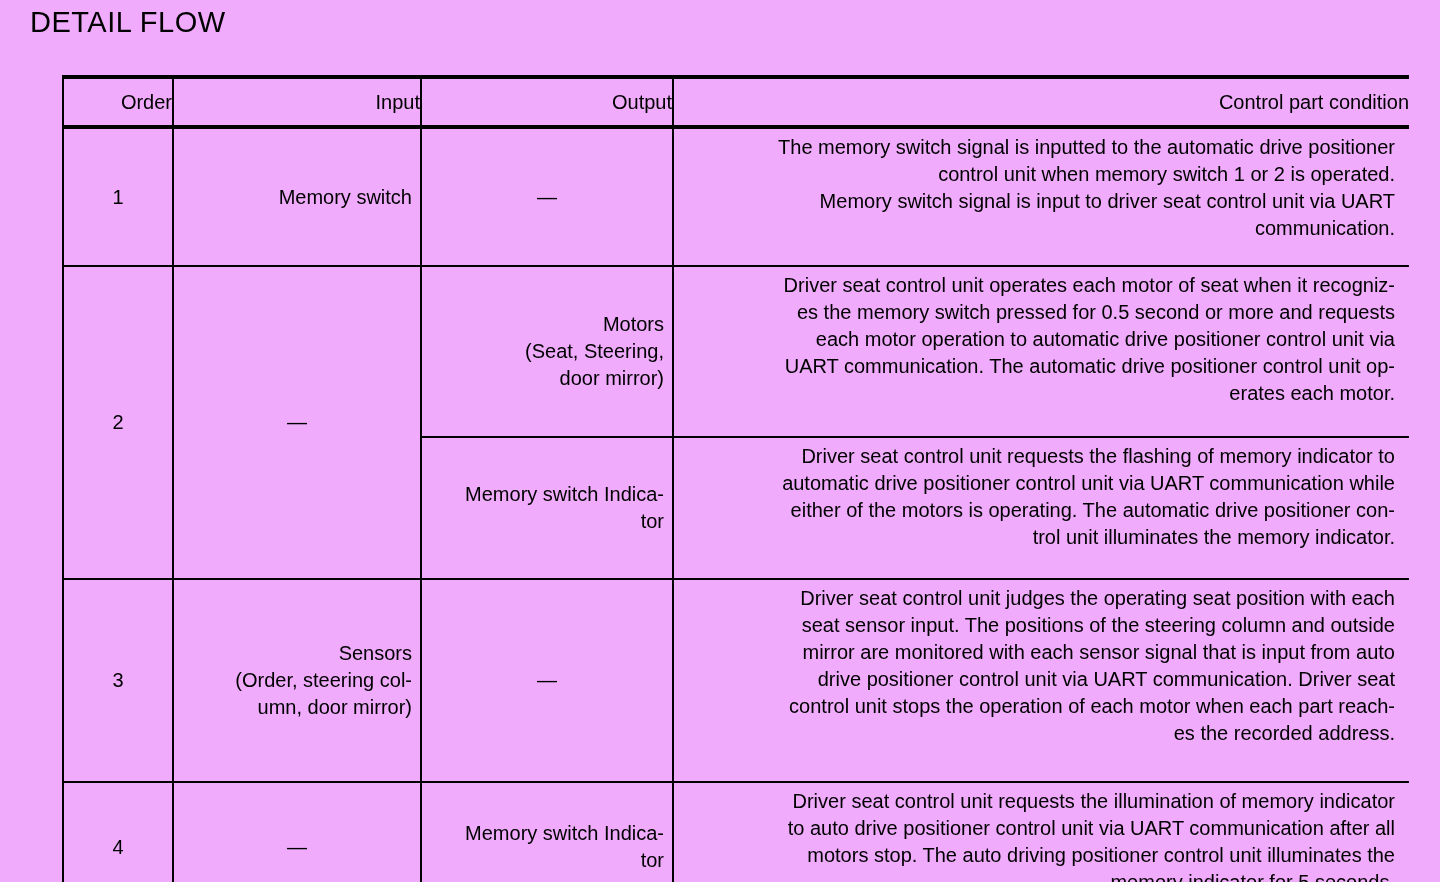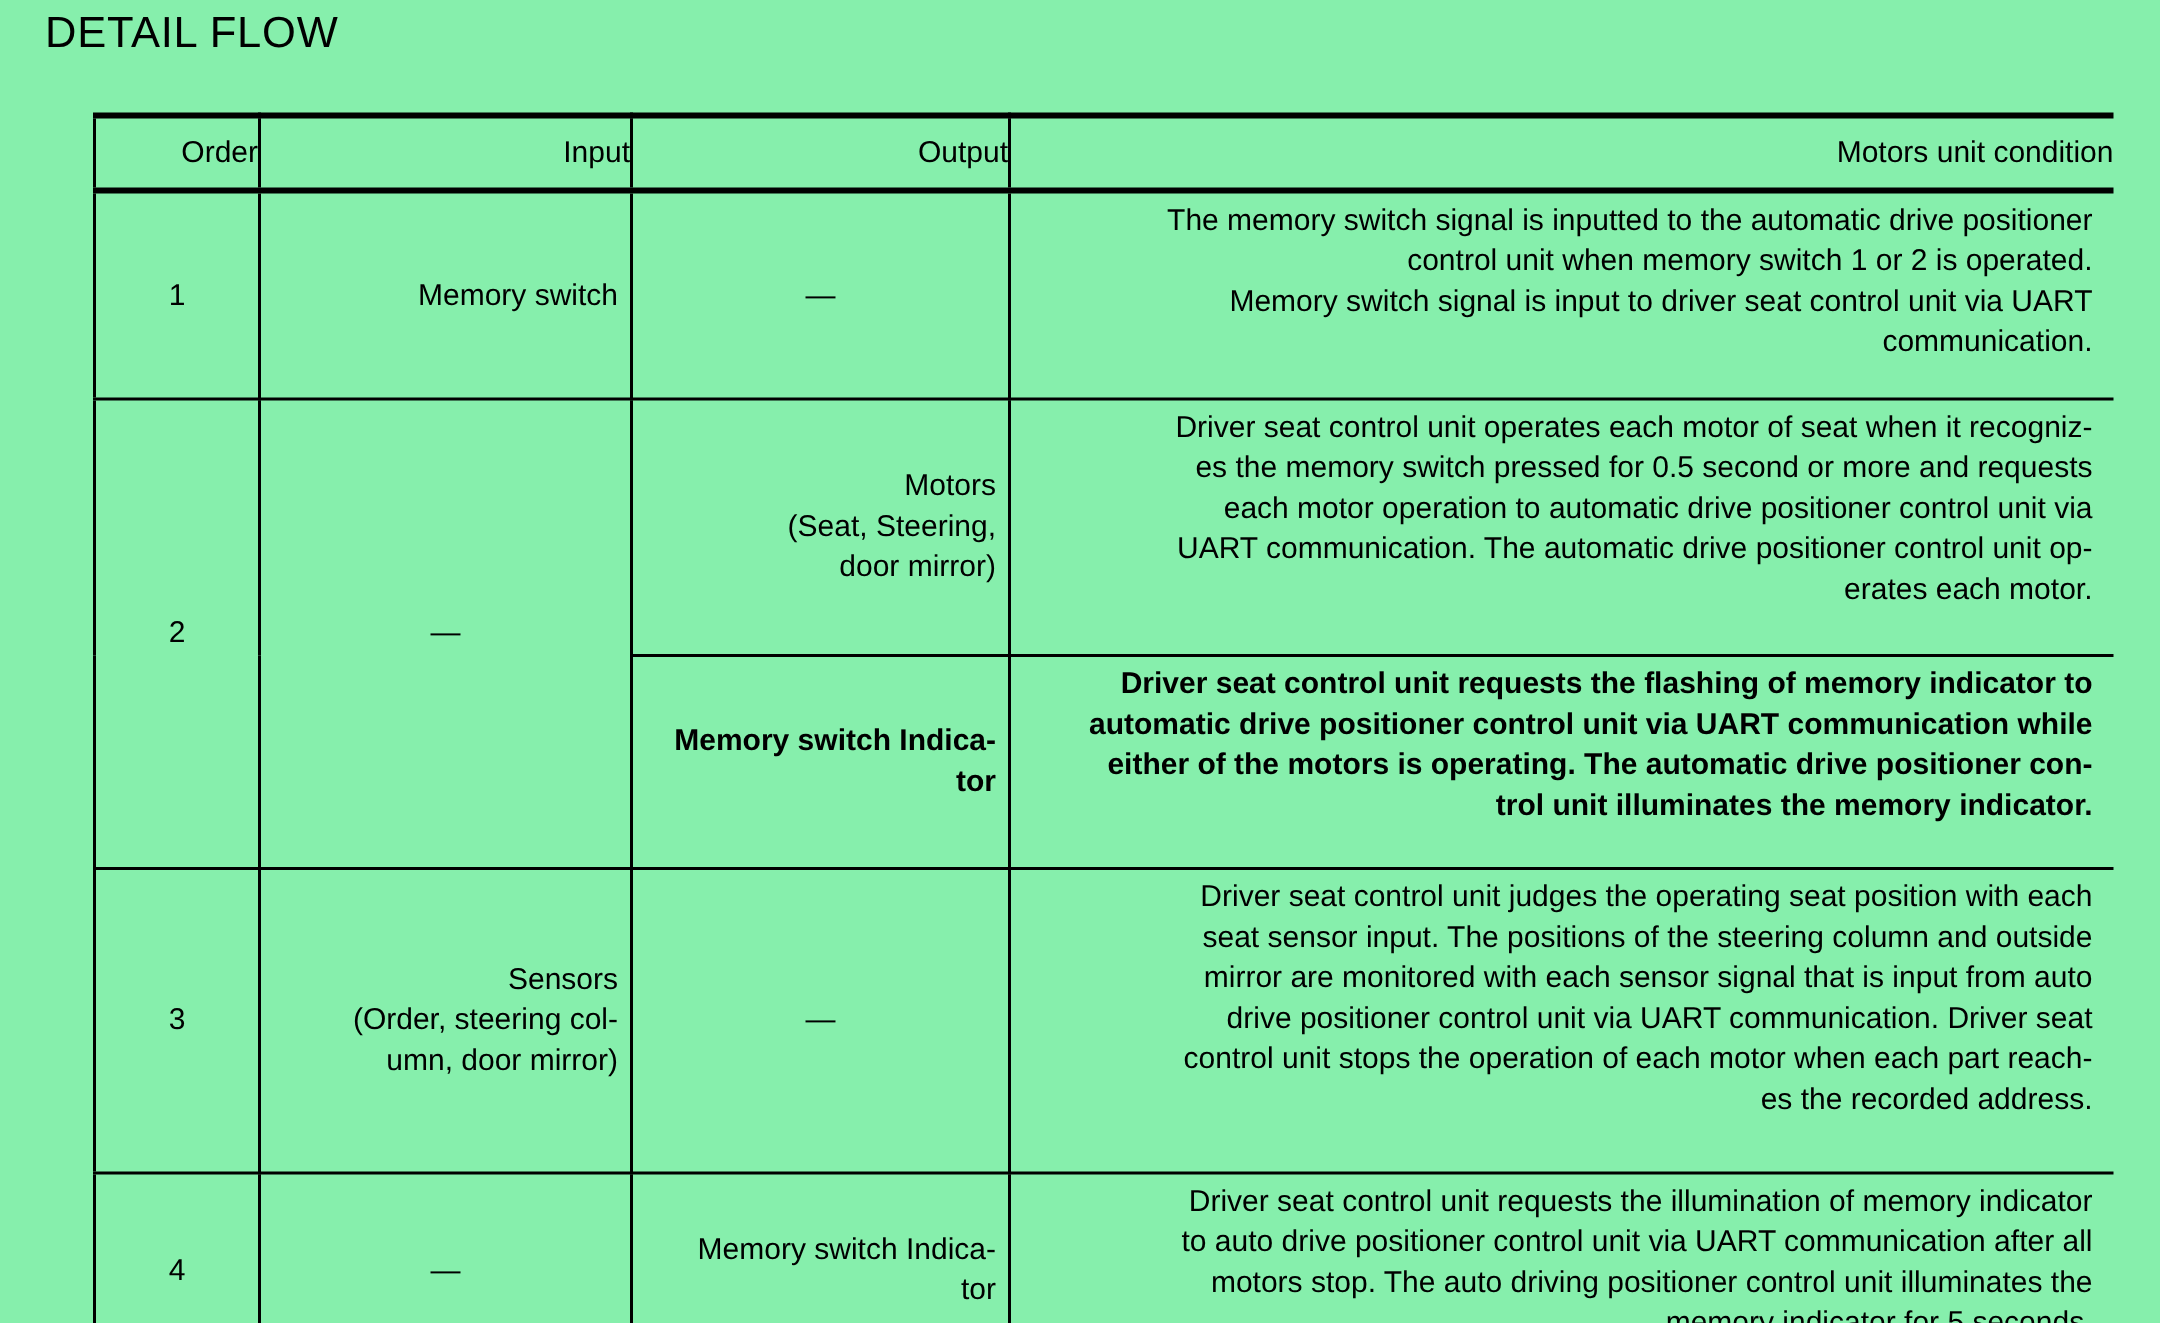--- a/index.html
+++ b/index.html
@@ -4,21 +4,21 @@
 <style>
   html, body {
     margin: 0;
     padding: 0;
     background: #ffffff;
   }
   #page {
     position: relative;
     width: 1440px;
     height: 882px;
-    background: #86efac;
+    background: #f0abfc;
     color: #000000;
     font-family: "Liberation Sans", sans-serif;
     overflow: hidden;
   }
   #page-title {
     position: absolute;
     left: 30px;
     top: 6px;
     font-size: 29px;
     font-weight: 400;
@@ -56,21 +56,21 @@
   th.last, td.last {
     border-right: none;
   }
   thead th {
     height: 46px;
     text-align: right;
     border-bottom: 4px solid #000;
   }
   tr.r1 > td  { height: 127px; }
   tr.r2a > td { height: 160px; }
-  tr.r2b > td { height: 131px; font-weight: bold; }
+  tr.r2b > td { height: 131px; }
   tr.r3 > td  { height: 192px; }
   tr.r4 > td  { height: 119px; }
   tr.r4 > td, tr.r4 > td.last { border-bottom: none; }
 
   td.order-cell {
     text-align: center;
   }
   td.dash-cell {
     text-align: center;
   }
@@ -99,21 +99,21 @@
       <col class="c-order">
       <col class="c-input">
       <col class="c-output">
       <col class="c-cond">
     </colgroup>
     <thead>
       <tr>
         <th>Order</th>
         <th>Input</th>
         <th>Output</th>
-        <th class="last">Motors unit condition</th>
+        <th class="last">Control part condition</th>
       </tr>
     </thead>
     <tbody>
       <tr class="r1">
         <td class="order-cell">1</td>
         <td class="label-cell">Memory switch</td>
         <td class="dash-cell">—</td>
         <td class="cond-cell last">The memory switch signal is inputted to the automatic drive positioner
 control unit when memory switch 1 or 2 is operated.
 Memory switch signal is input to driver seat control unit via UART

